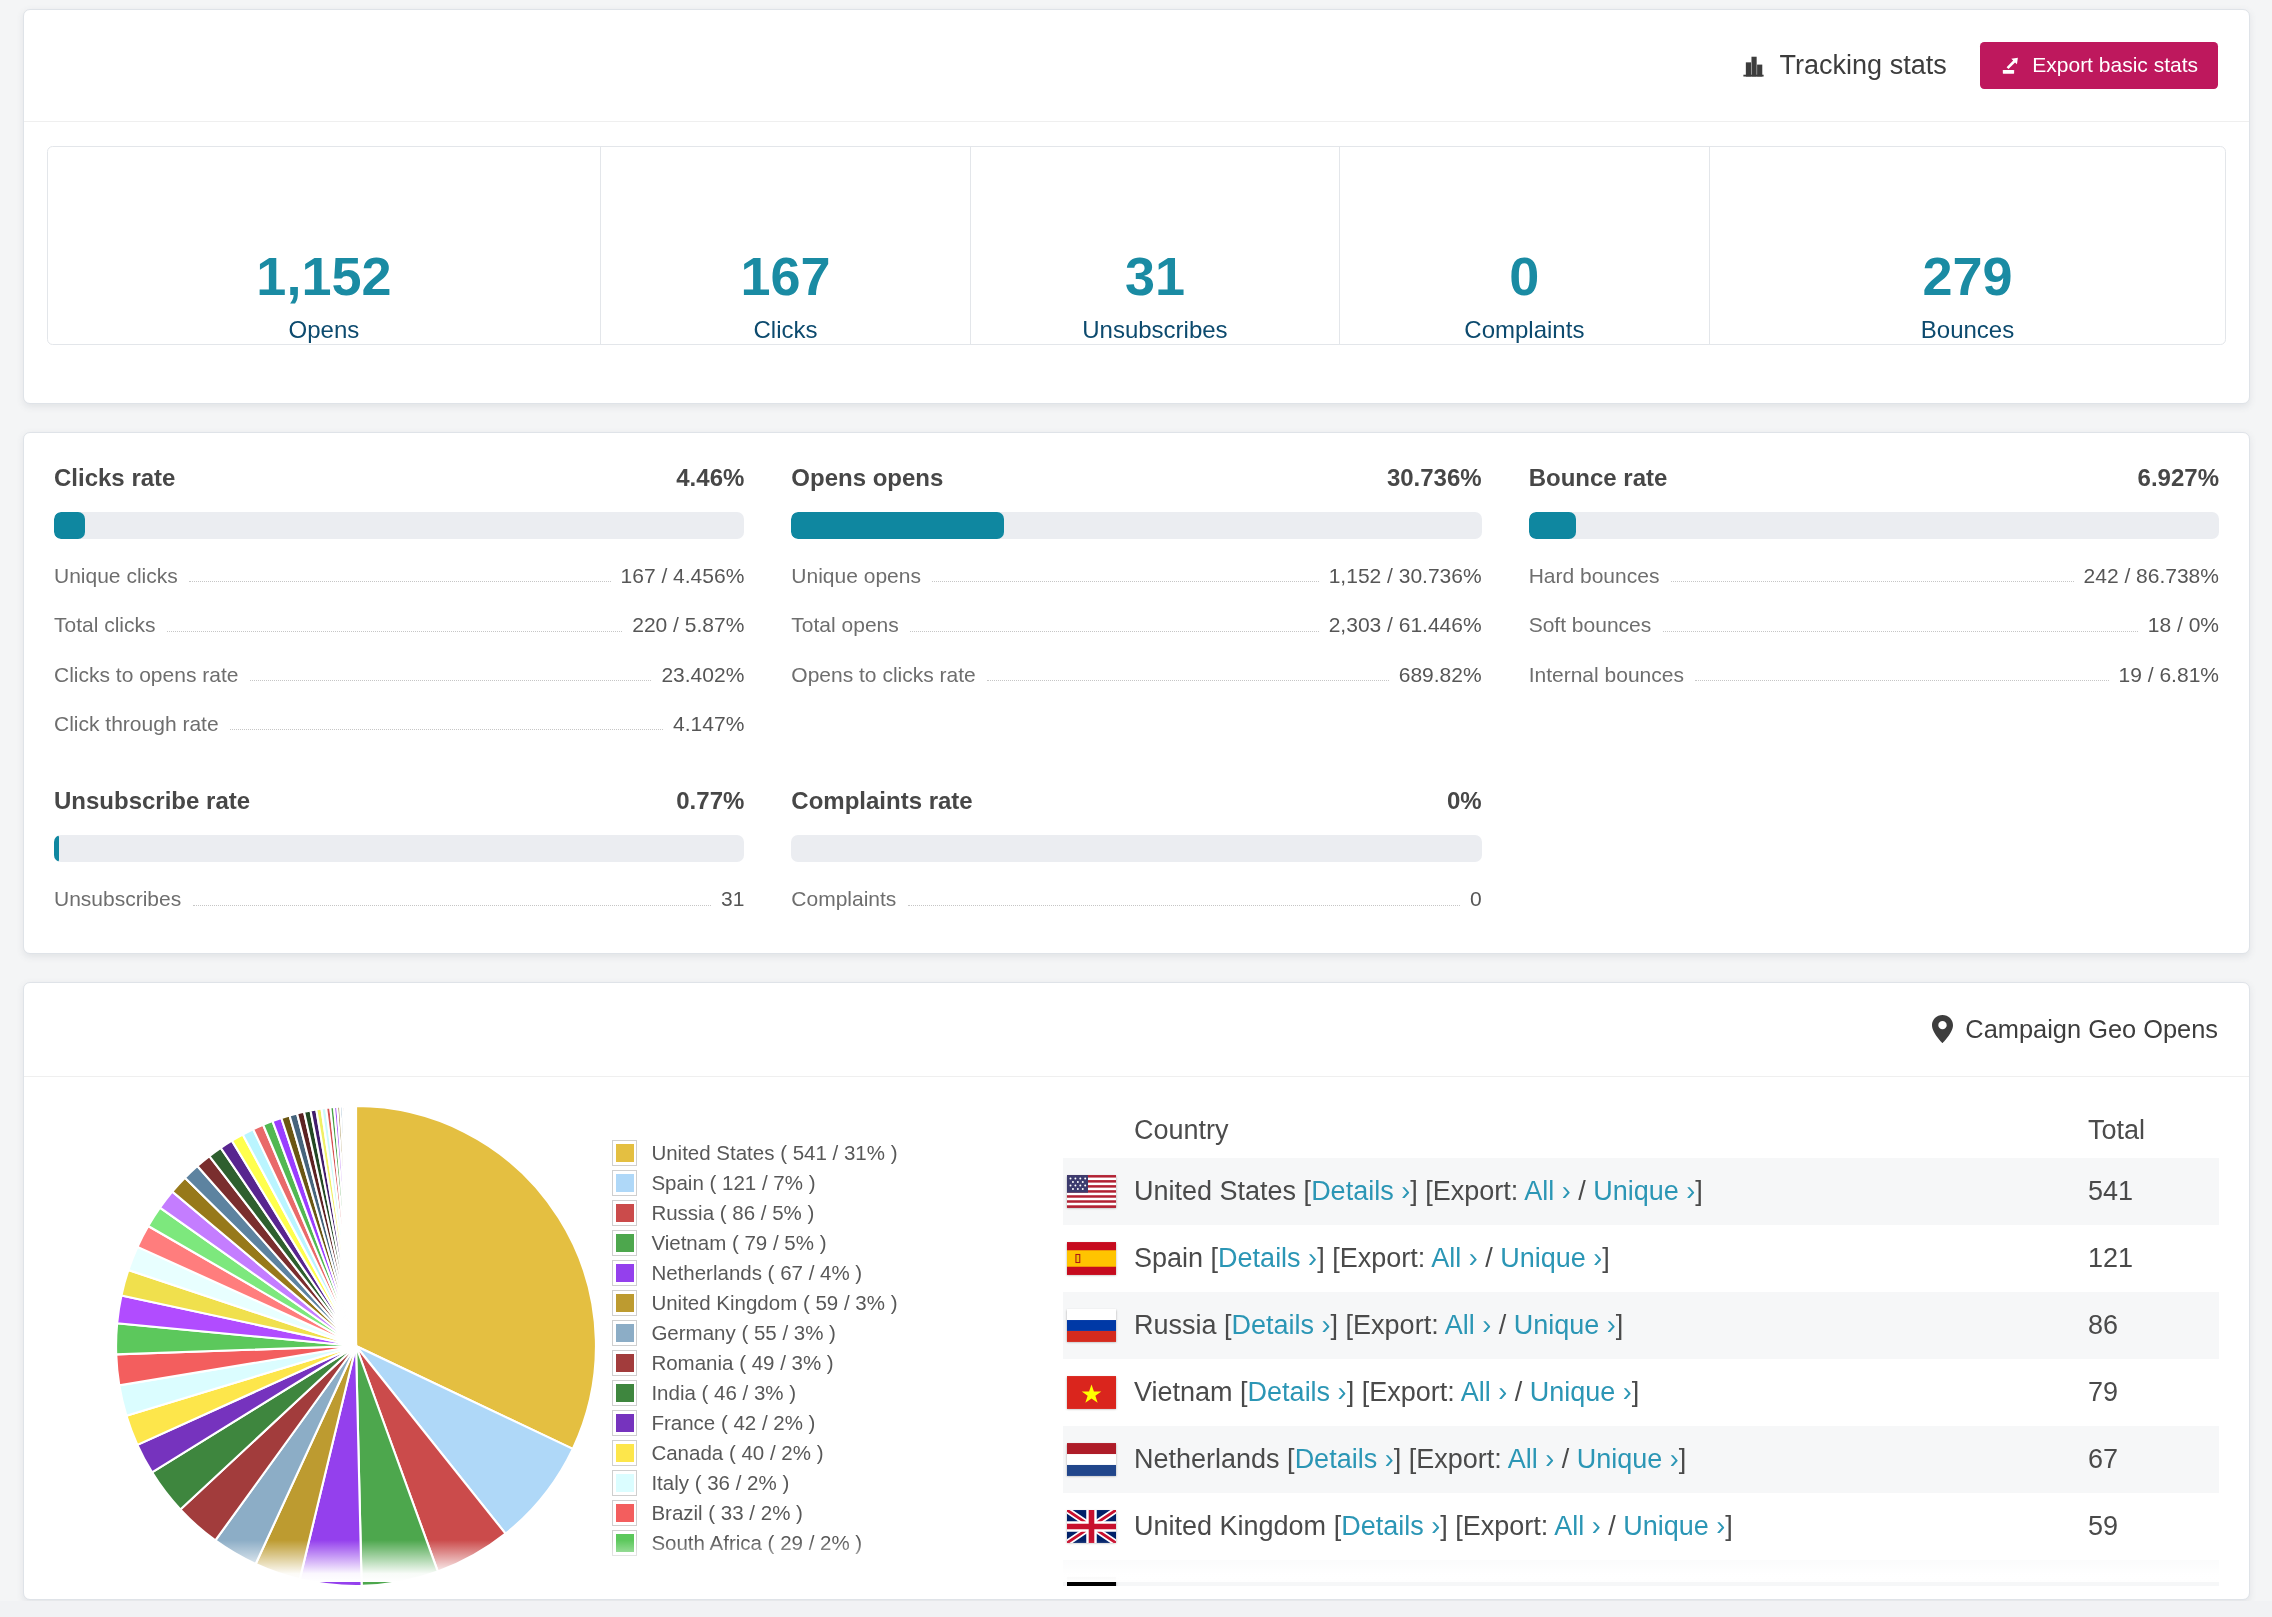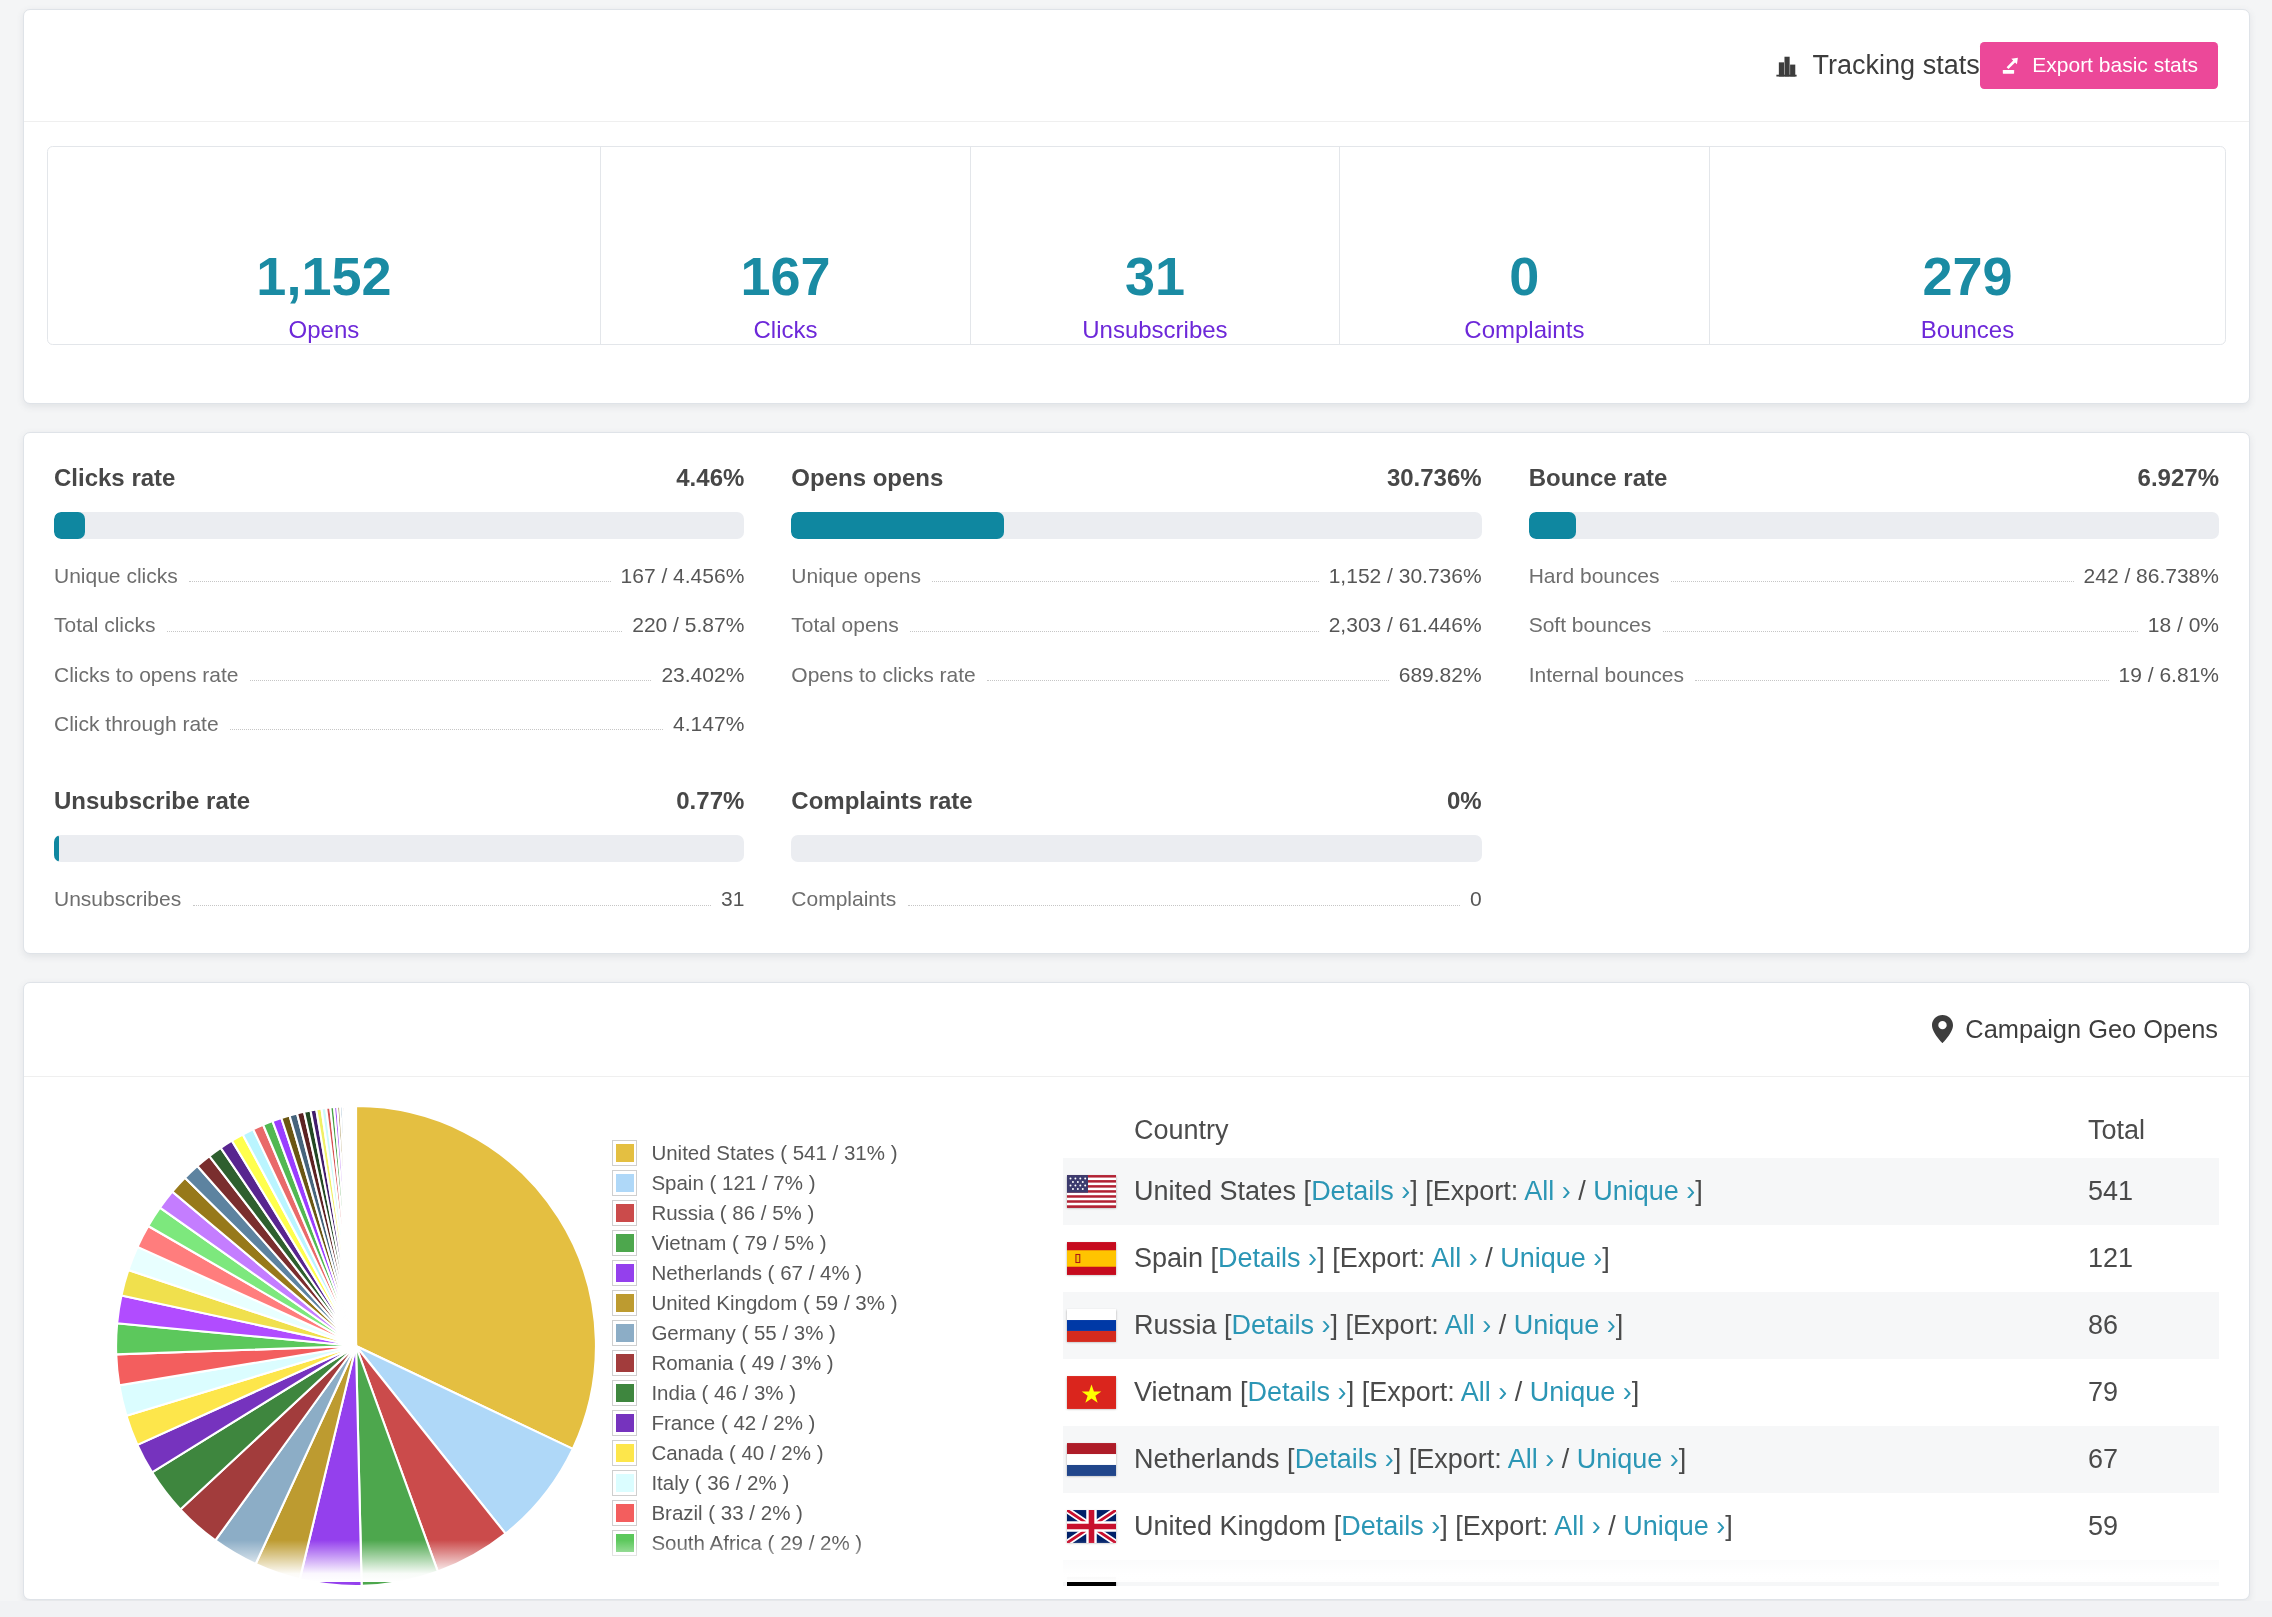--- a/index.html
+++ b/index.html
@@ -11,33 +11,33 @@
           box-shadow:0 2.1px 7px rgba(70,80,100,.10); position:relative; }
   .card1 { margin-top:8.5px; height:395px; }
   .card2 { margin-top:28px; height:522px; padding:31px 30px; }
   .card3 { margin-top:28px; height:618px; overflow:hidden; }
 
   .card-header { display:flex; align-items:center; justify-content:flex-end;
                  height:112px; padding:0 31px; border-bottom:0.7px solid #efefef; }
   .card-title { display:flex; align-items:center; gap:12.7px; font-size:27px; color:#3d3d3d; }
   .card-title svg { display:block; }
 
-  .btn-teal { display:flex; align-items:center; gap:10px; background:#ec4899; color:#fff;
+  .btn-teal { display:flex; align-items:center; gap:10px; background:#be185d; color:#fff;
               border:none; font-size:21px; height:47px; padding:0 20px; border-radius:4.2px;
-              font-family:inherit; cursor:pointer; }
+              font-family:inherit; cursor:pointer;margin-left:33px; }
 
   
   .summary { margin:24px 22.6px; height:199px; border:0.7px solid #e3e6ea; border-radius:5.6px; display:flex; }
   .sum-cell { display:flex; flex-direction:column; align-items:center; justify-content:flex-end;
               border-right:0.7px solid #e3e6ea; }
   .sum-cell:last-child { border-right:none; }
   .sum-cell:nth-child(1){ flex:1.5; } .sum-cell:nth-child(2){ flex:1; } .sum-cell:nth-child(3){ flex:1; }
   .sum-cell:nth-child(4){ flex:1; } .sum-cell:nth-child(5){ flex:1.4; }
   .sum-value { font-size:54px; font-weight:700; color:#1a8ba3; }
-  .sum-label { font-size:24px; color:#6d28d9; margin-top:8.5px; }
+  .sum-label { font-size:24px; color:#0c4a6e; margin-top:8.5px; }
 
   
   .rates-grid { display:grid; grid-template-columns:1fr 1fr 1fr; column-gap:47px; row-gap:51px; }
   .rate-head { display:flex; justify-content:space-between; align-items:baseline; margin-bottom:20px; }
   .rate-title { font-size:24px; font-weight:700; color:#474747; }
   .rate-value { font-size:24px; font-weight:700; color:#474747; }
   .bar { height:27px; background:#ebedf1; border-radius:7px; overflow:hidden; }
   .bar .fill { height:100%; background:#0f87a0; border-radius:7px; }
   .stat-row { display:flex; align-items:flex-end; margin-top:25.4px; font-size:21px; }
   .stat-label { color:#6e6e6e; white-space:nowrap; }

